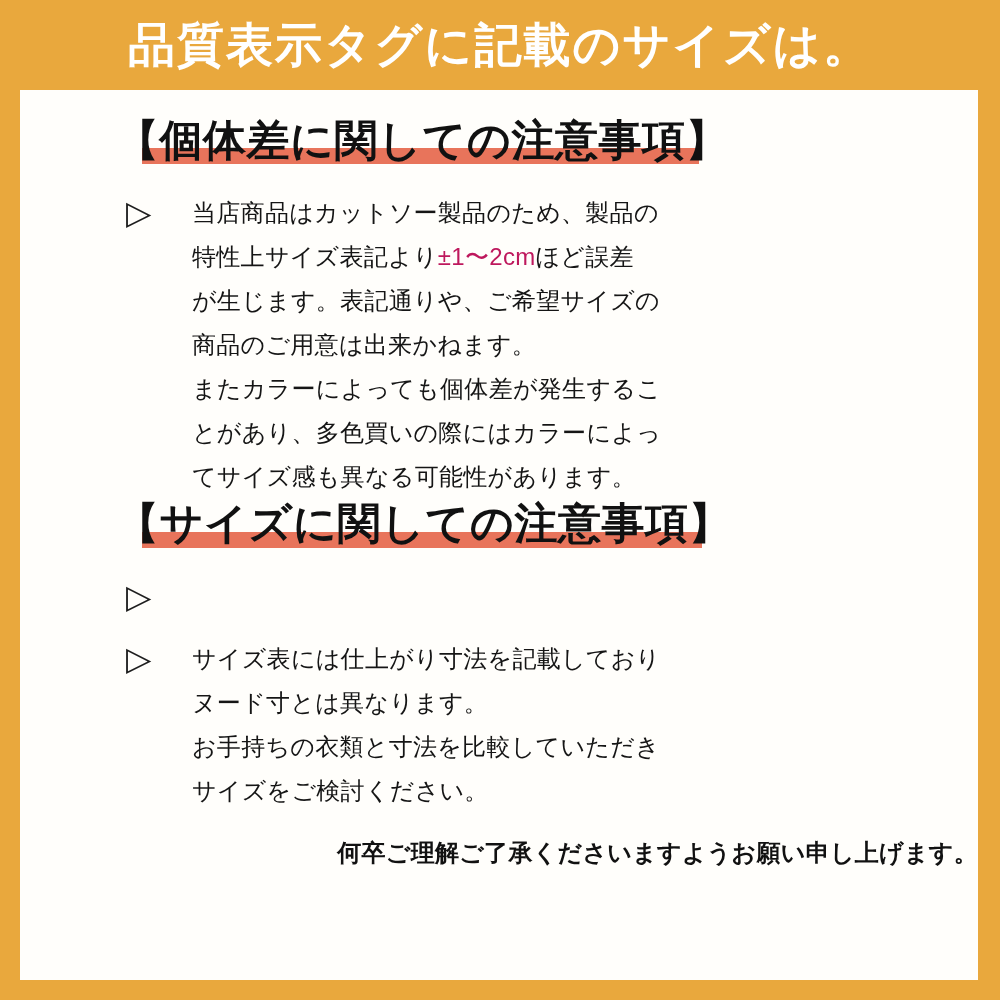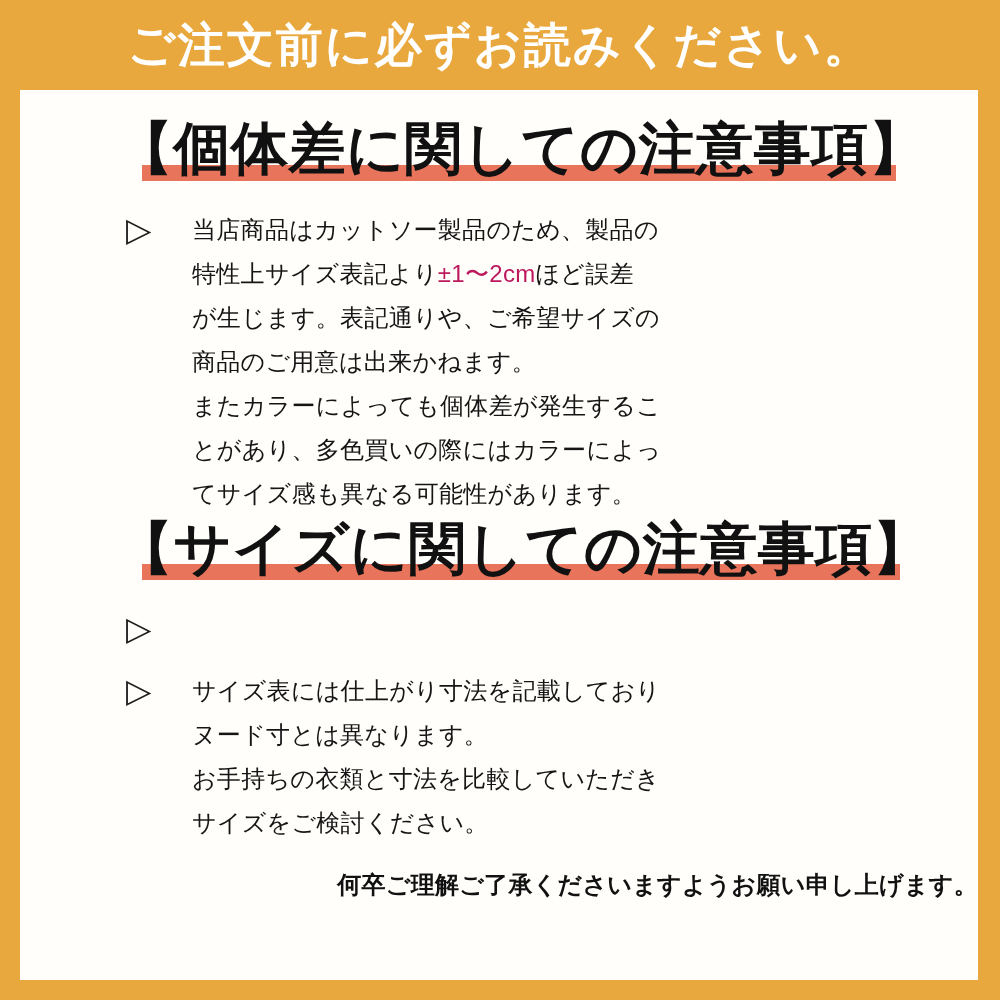--- a/index.html
+++ b/index.html
@@ -31,21 +31,21 @@
     top: 90px;
     left: 20px;
     right: 22px;
     bottom: 20px;
     background: #FFFEFB;
     box-sizing: border-box;
     padding: 26px 40px 0 96px;
   }
   .section-heading {
     margin: 0 0 26px 0;
-    font-size: 57px;
+    font-size: 43px;
     font-weight: 700;
     line-height: 1.15;
     color: #111111;
     letter-spacing: 0.5px;
     text-decoration: underline;
   }
   .section-heading.tight-top { margin-top: -18px; }
   .hl {
     display: inline-block;
     background-image: linear-gradient(#E8745B, #E8745B);
@@ -85,21 +85,21 @@
     letter-spacing: 0.3px;
     white-space: nowrap;
   }
 </style>
 </head>
 <body>
 
 <div class="page">
 
   <header class="banner">
-    <span class="banner-title">ご注文前に必ずお読みください。</span>
+    <span class="banner-title">品質表示タグに記載のサイズは。</span>
   </header>
 
   <main class="content">
 
     <h2 class="section-heading"><span class="hl">【個体差に関しての注意事項】</span></h2>
 
     <div class="bullet">
       <span class="tri">▷</span>
       <p class="btext"><span>当店商品はカットソー製品のため、製品の
 特性上サイズ表記より</span><span class="red">±1〜2cm</span><span>ほど誤差

